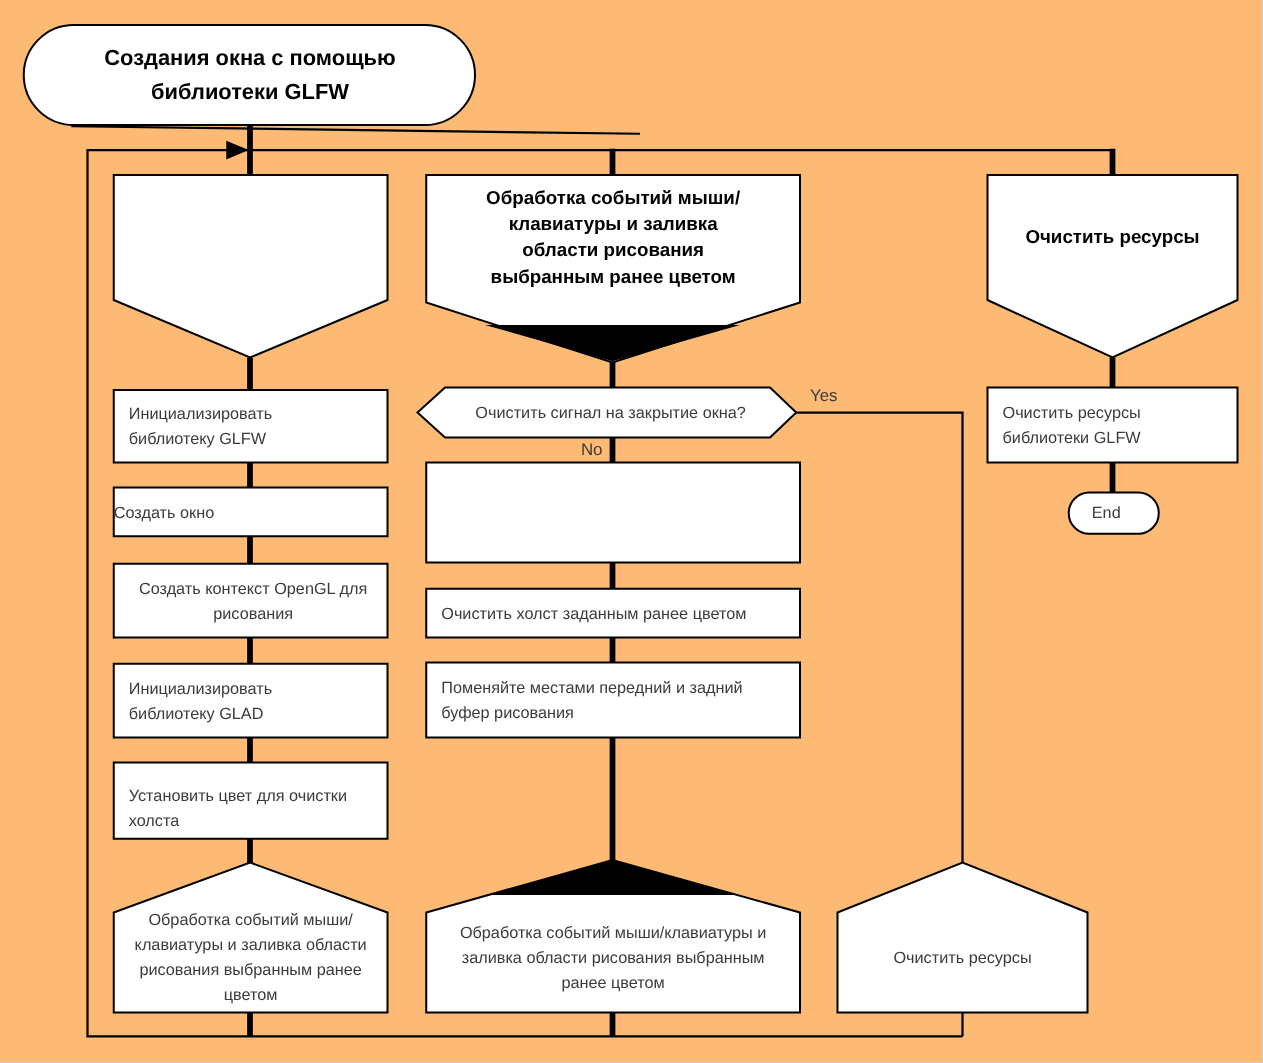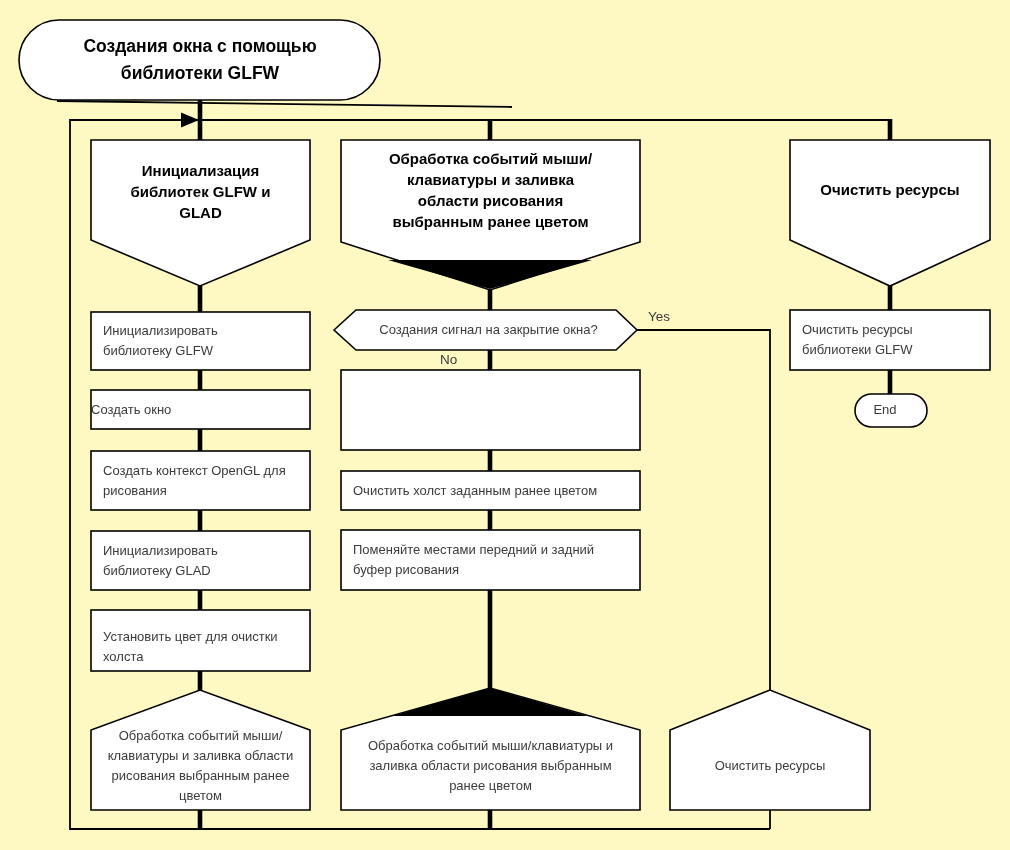--- a/index.html
+++ b/index.html
@@ -12,21 +12,21 @@
   .hdr{font-weight:bold;color:#000;font-size:15px;line-height:21px;}
   .ttl{font-weight:bold;color:#000;font-size:17.5px;line-height:27px;}
   .lbl{position:absolute;font-size:13.5px;color:#3b3b3b;z-index:2;}
   .node{fill:#fff;stroke:#000;stroke-width:1.6;}
   .edge-thin{fill:none;stroke:#000;stroke-width:1.8;}
   .edge-thick{fill:none;stroke:#000;stroke-width:4.6;}
 </style>
 </head>
 <body style="background: rgb(196, 208, 247);">
 
-<div id="canvas" style="background: #fef9c3;">
+<div id="canvas" style="background: #fdba74;">
 
   <svg width="1010" height="850" viewBox="0 0 1010 850">
 
     <path class="edge-thin" d="M890,120 L70,120 L70,829 L770,829"></path>
     <path class="edge-thin" d="M637,330 L770,330 L770,691"></path>
     <path class="edge-thin" d="M770,809 L770,829"></path>
     <path class="edge-thin" d="M57,101 L512,107"></path>
 
     <path class="edge-thick" d="
       M200,99 L200,141 M200,286 L200,313 M200,370 L200,391 M200,429 L200,452
@@ -59,33 +59,32 @@
     <rect class="node" x="855" y="394" width="72" height="33" rx="16.5"></rect>
 
     <polygon class="node" points="91,810 91,730 200,690 310,730 310,810"></polygon>
     <polygon class="node" points="341,810 341,730 490,688 640,730 640,810"></polygon>
     <polygon points="490,688 392,716 588,716" fill="#000"></polygon>
     <polygon class="node" points="670,810 670,730 770,690 870,730 870,810"></polygon>
   </svg>
 
   <div class="txt center ttl" style="left:25px;top:22px;width:350px;height:76px;padding:0 40px;">Создания окна с помощью библиотеки GLFW</div>
 
-  <div class="txt center hdr" style="left:91px;top:143px;width:219px;height:96px;padding:0 34px;">Инициализация библиотек GLFW и GLAD</div>
   <div class="txt center hdr" style="left:341px;top:141px;width:299px;height:98px;padding:0 37px;">Обработка событий мыши/клавиатуры и заливка области рисования выбранным ранее цветом</div>
   <div class="txt center hdr" style="left:790px;top:143px;width:200px;height:92px;padding:0 10px;">Очистить ресурсы</div>
 
   <div class="txt" style="left:91px;top:312px;width:219px;height:58px;padding:0 26px 0 12px;">Инициализировать библиотеку GLFW</div>
   <div class="txt" style="left:91px;top:390px;width:219px;height:39px;padding:0 0;">Создать окно</div>
-  <div class="txt" style="left:91px;top:451px;width:219px;height:59px;padding:0 8px 0 12px;">Создать контекст OpenGL для рисования</div>
+  <div class="txt" style="left:91px;top:451px;width:219px;height:59px;padding:0 8px 0 12px;text-align:center;">Создать контекст OpenGL для рисования</div>
   <div class="txt" style="left:91px;top:531px;width:219px;height:59px;padding:0 26px 0 12px;">Инициализировать библиотеку GLAD</div>
   <div class="txt" style="left:91px;top:610px;width:219px;height:74px;padding:0 8px 0 12px;">Установить цвет для очистки холста</div>
 
-  <div class="txt center" style="left:340px;top:309px;width:297px;height:42px;padding:0 20px;">Создания сигнал на закрытие окна?</div>
+  <div class="txt center" style="left:340px;top:309px;width:297px;height:42px;padding:0 20px;">Очистить сигнал на закрытие окна?</div>
   <div class="lbl" style="left:648px;top:309px;">Yes</div>
-  <div class="lbl" style="left:440px;top:352px;width:42px;">No</div>
+  <div class="lbl" style="left:440px;top:352px;width:42px;text-align:right;">No</div>
 
   <div class="txt" style="left:341px;top:471px;width:332px;height:39px;padding:0 12px;">Очистить холст заданным ранее цветом</div>
   <div class="txt" style="left:341px;top:530px;width:299px;height:60px;padding:0 12px;">Поменяйте местами передний и задний буфер рисования</div>
 
   <div class="txt" style="left:790px;top:310px;width:184px;height:60px;padding:0 30px 0 12px;">Очистить ресурсы библиотеки GLFW</div>
   <div class="txt center" style="left:855px;top:393px;width:60px;height:34px;">End</div>
 
   <div class="txt center" style="left:91px;top:722px;width:219px;height:88px;padding:0 8px;">Обработка событий мыши/клавиатуры и заливка области рисования выбранным ранее цветом</div>
   <div class="txt center" style="left:341px;top:722px;width:299px;height:88px;padding:0 9px;">Обработка событий мыши/клавиатуры и заливка области рисования выбранным ранее цветом</div>
   <div class="txt center" style="left:670px;top:726px;width:200px;height:80px;padding:0 10px;">Очистить ресурсы</div>

